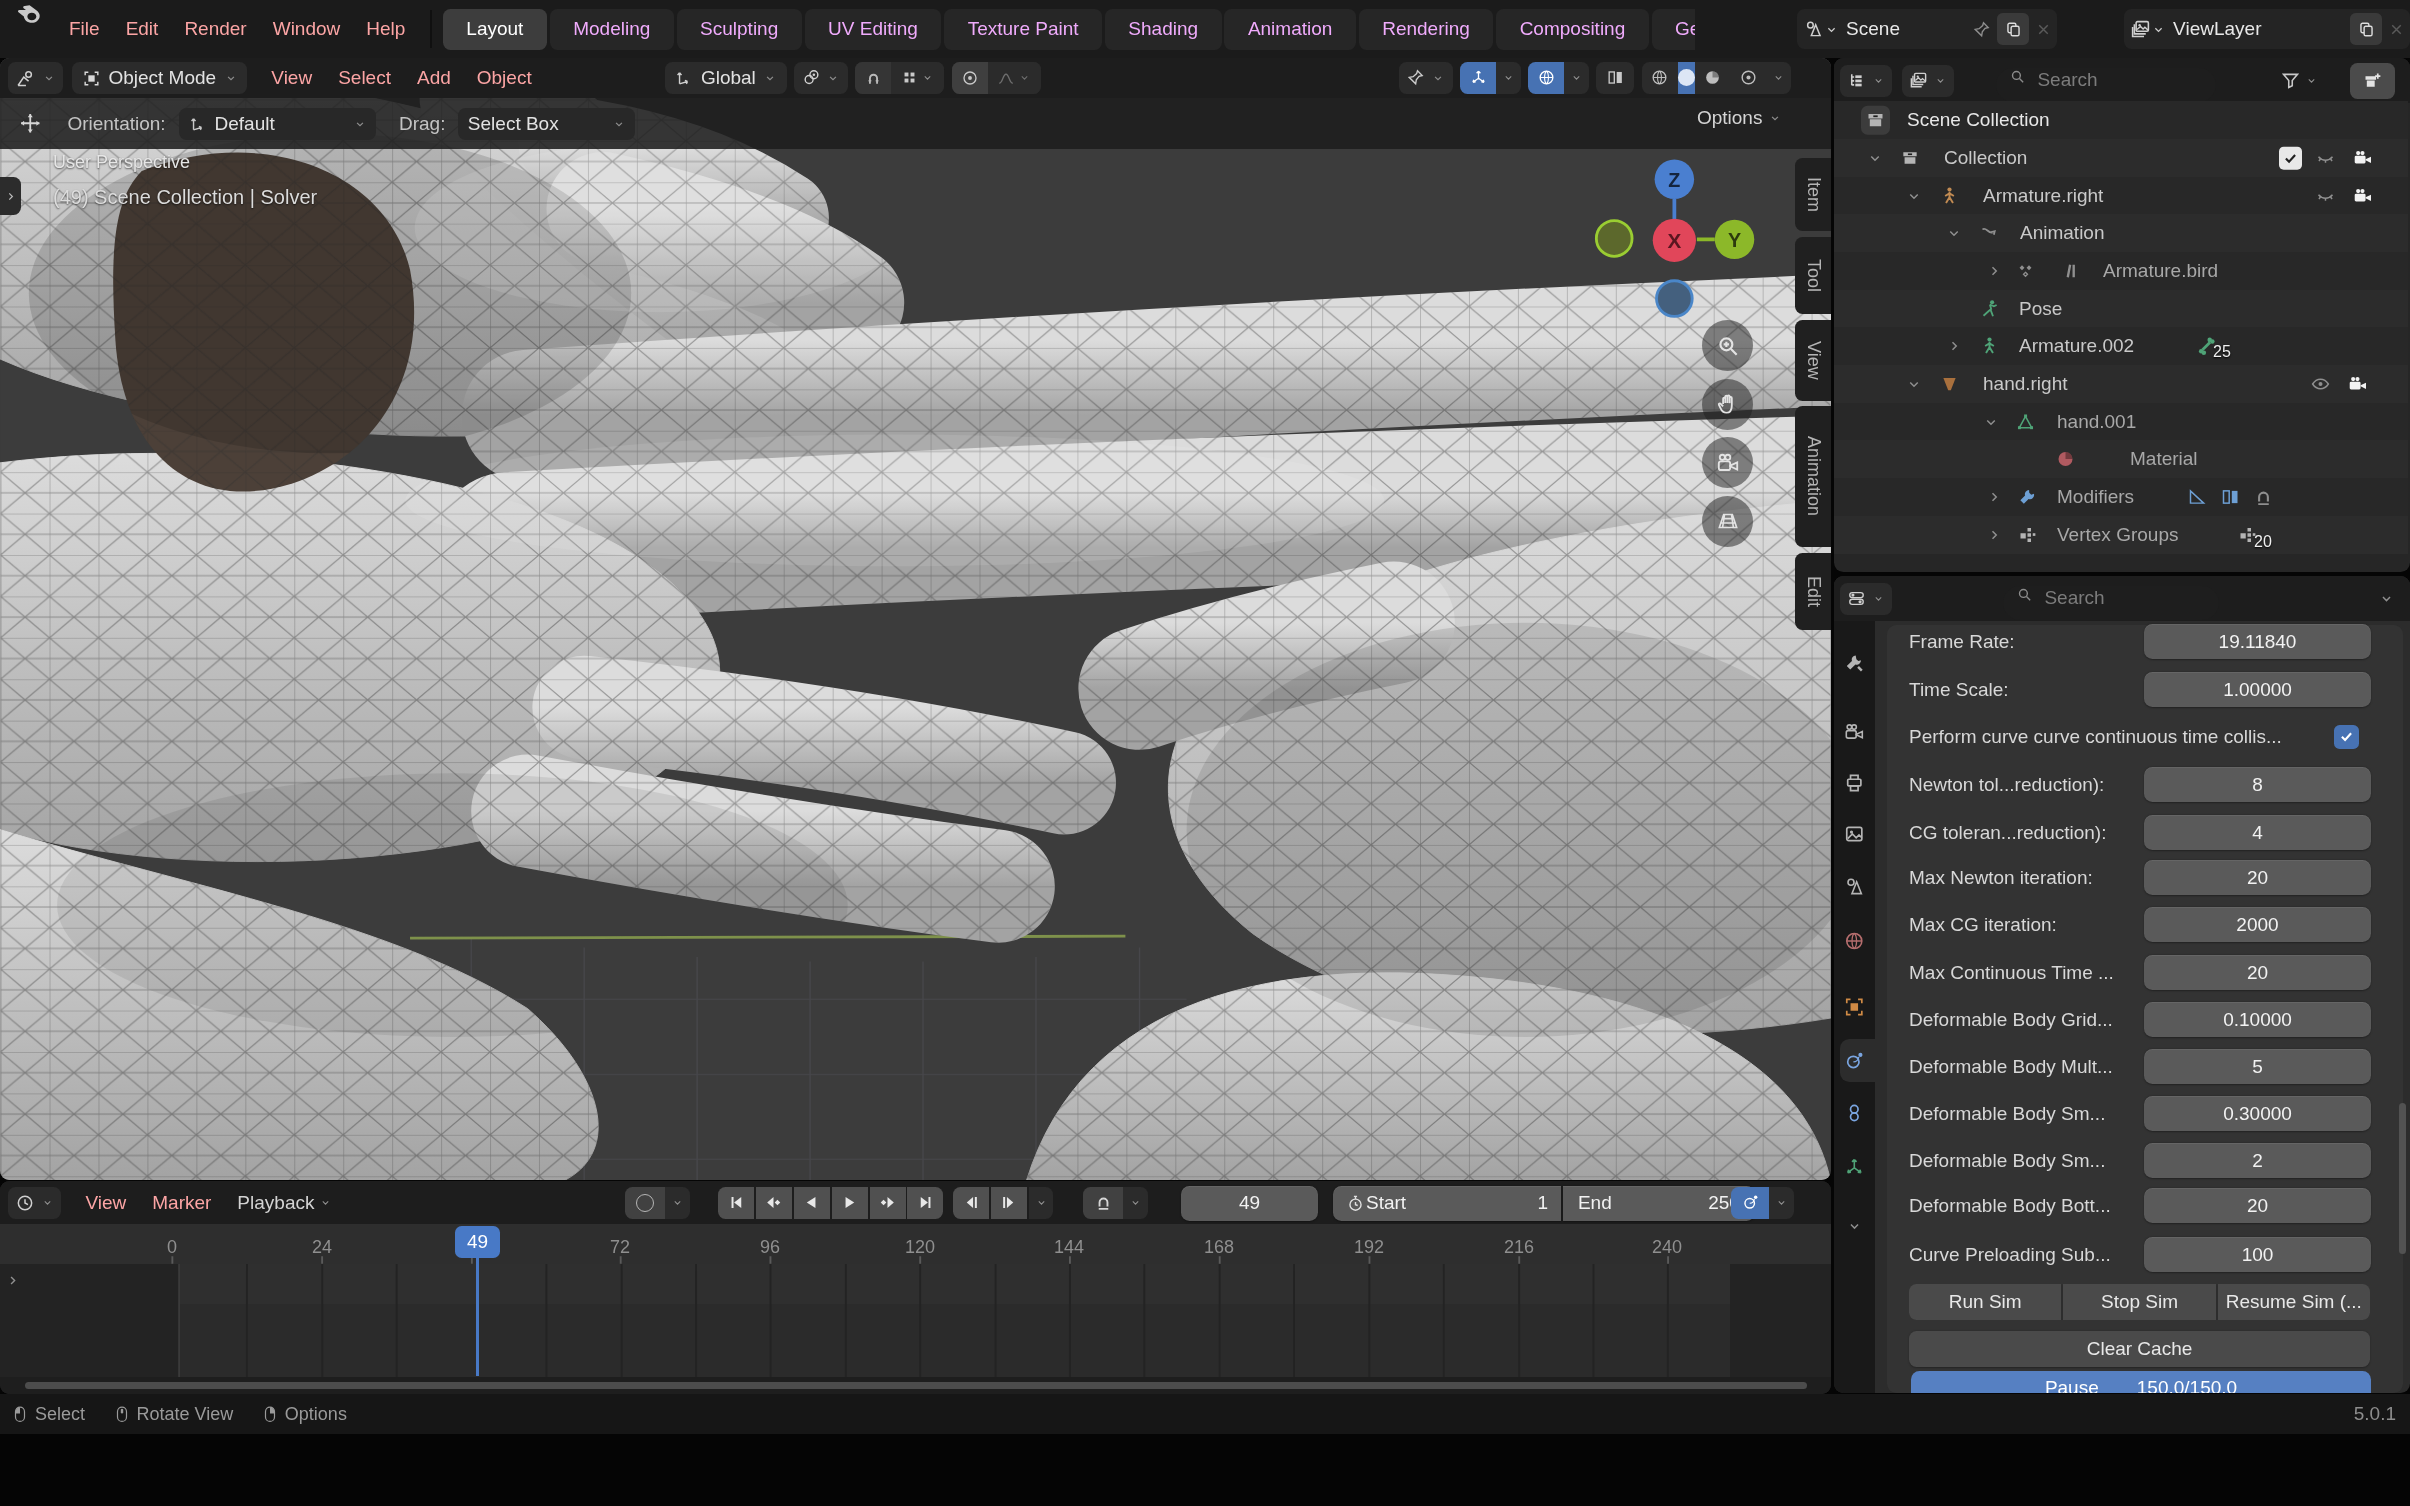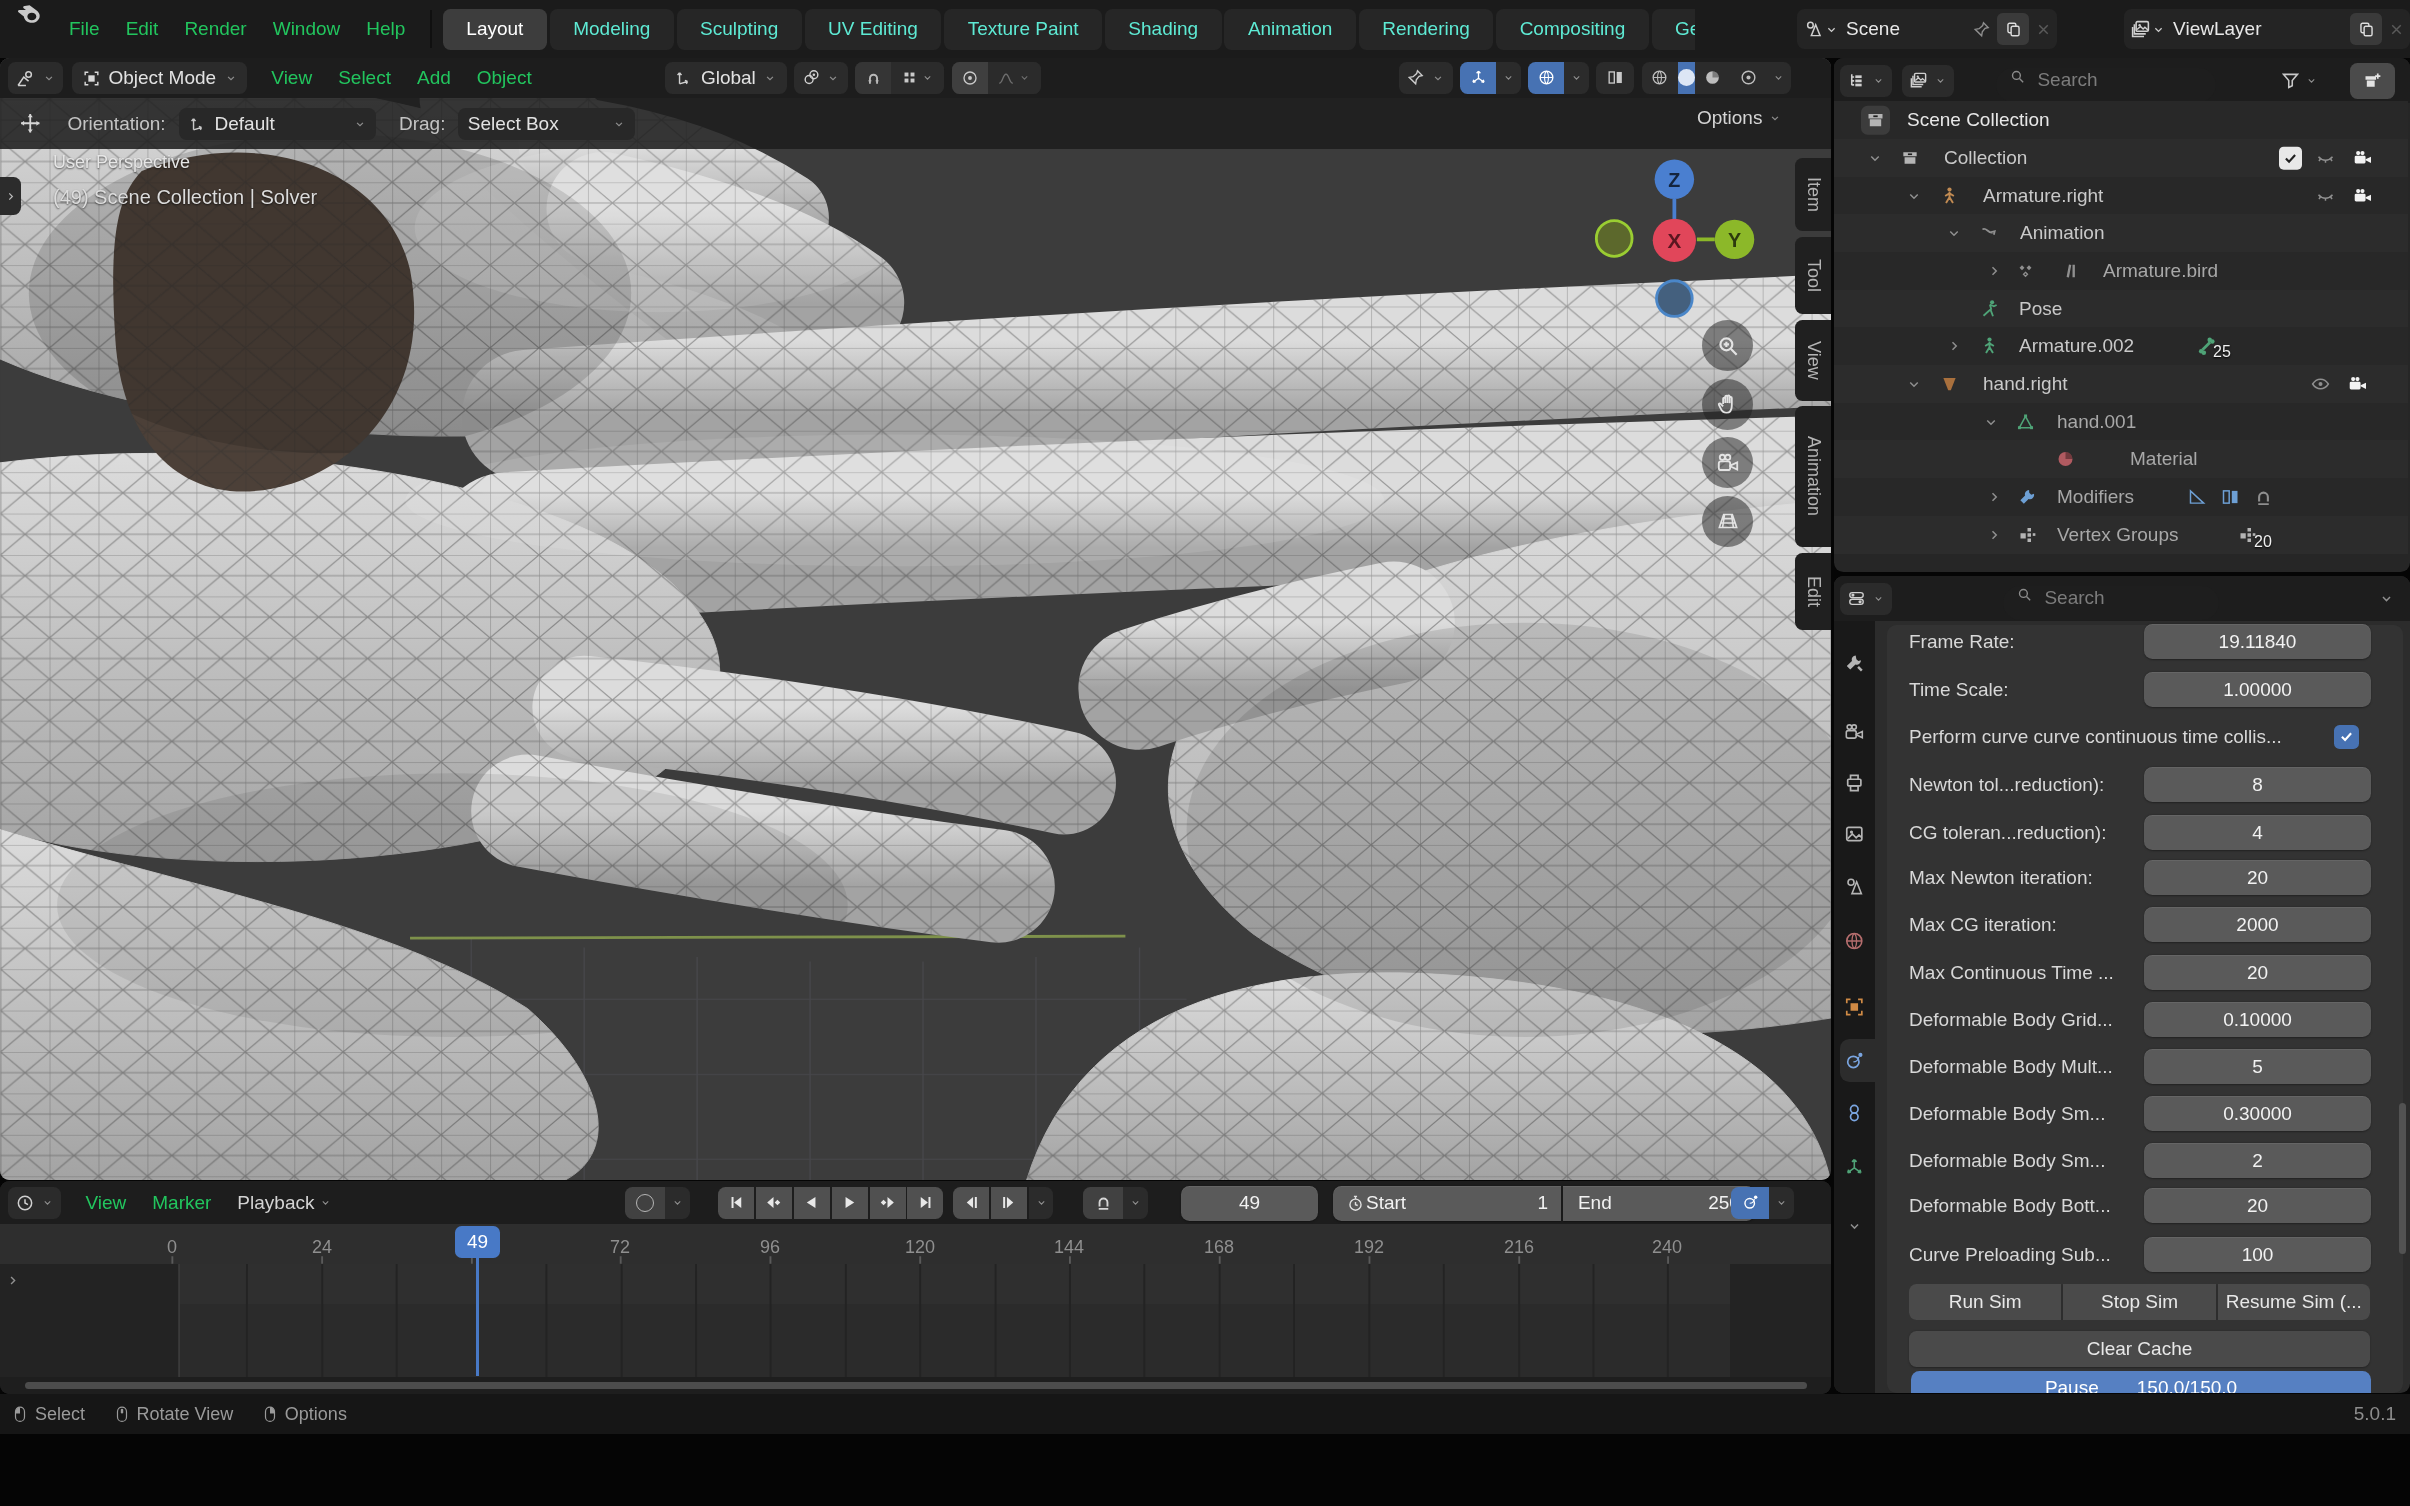--- a/index.html
+++ b/index.html
@@ -1,27 +1,27 @@
 <!DOCTYPE html>
 <html style="font-size:15px"><head>
 <meta charset="utf-8">
 <style>
   html,body{margin:0;padding:0;background:#000;}
   #screen{position:relative;width:2411px;height:1507px;background:#050505;overflow:hidden;
           font-family:"Liberation Sans",sans-serif;color:#c8c8c8;-webkit-font-smoothing:antialiased;}
   .abs{position:absolute;}
   .flex{display:flex;align-items:center;}
   .panel{position:absolute;border-radius:9.4px;overflow:hidden;}
-  .menu{font-size:19px;color:#22c55e;padding:0 13px;cursor:default;white-space:nowrap;}
+  .menu{font-size:19px;color:#fca5a5;padding:0 13px;cursor:default;white-space:nowrap;}
   .btn,.seg{display:flex;align-items:center;justify-content:center;background:#2b2b2b;height:32px;}
   .btn{border-radius:7.5px;padding:0 7.5px;gap:5.6px;}
   .dd{display:flex;align-items:center;gap:7.5px;background:#2b2b2b;border-radius:7.5px;height:32px;padding:0 9.4px;font-size:19px;color:#e2e2e2;white-space:nowrap;}
   .blue{background:#4772b3 !important;color:#fff;}
   .chevc{color:#8f8f8f;display:flex;align-items:center;}
-  .wtab{height:41px;padding:0 23.5px;border-radius:7.5px;background:#262626;color:#5eead4;font-size:19px;
+  .wtab{height:41px;padding:0 23.5px;border-radius:7.5px;background:#262626;color:#f0abfc;font-size:19px;
         display:flex;align-items:center;margin-right:2.8px;white-space:nowrap;}
   .wtab.active{background:#3d3d3d;color:#ffffff;}
   .vfield{background:#5a5a5a;border-radius:8.5px;height:35px;display:flex;align-items:center;justify-content:center;
           color:#f2f2f2;font-size:19px;box-shadow:0 0.9px 1.9px rgba(0,0,0,.35), inset 0 0.9px 0 rgba(255,255,255,.07);}
   .prow{position:absolute;left:0;width:574px;height:36px;}
   .plabel{position:absolute;left:75px;top:0;height:36px;display:flex;align-items:center;font-size:19px;color:#d8d8d8;white-space:nowrap;max-width:235px;overflow:hidden;}
   .pfield{position:absolute;left:310px;top:0;width:227px;}
   .orow{position:absolute;left:0;width:574px;height:38px;}
   .olabel{font-size:19px;color:#c9c9c9;white-space:nowrap;}
   .oi{position:absolute;top:50%;transform:translateY(-50%);display:flex;align-items:center;}

